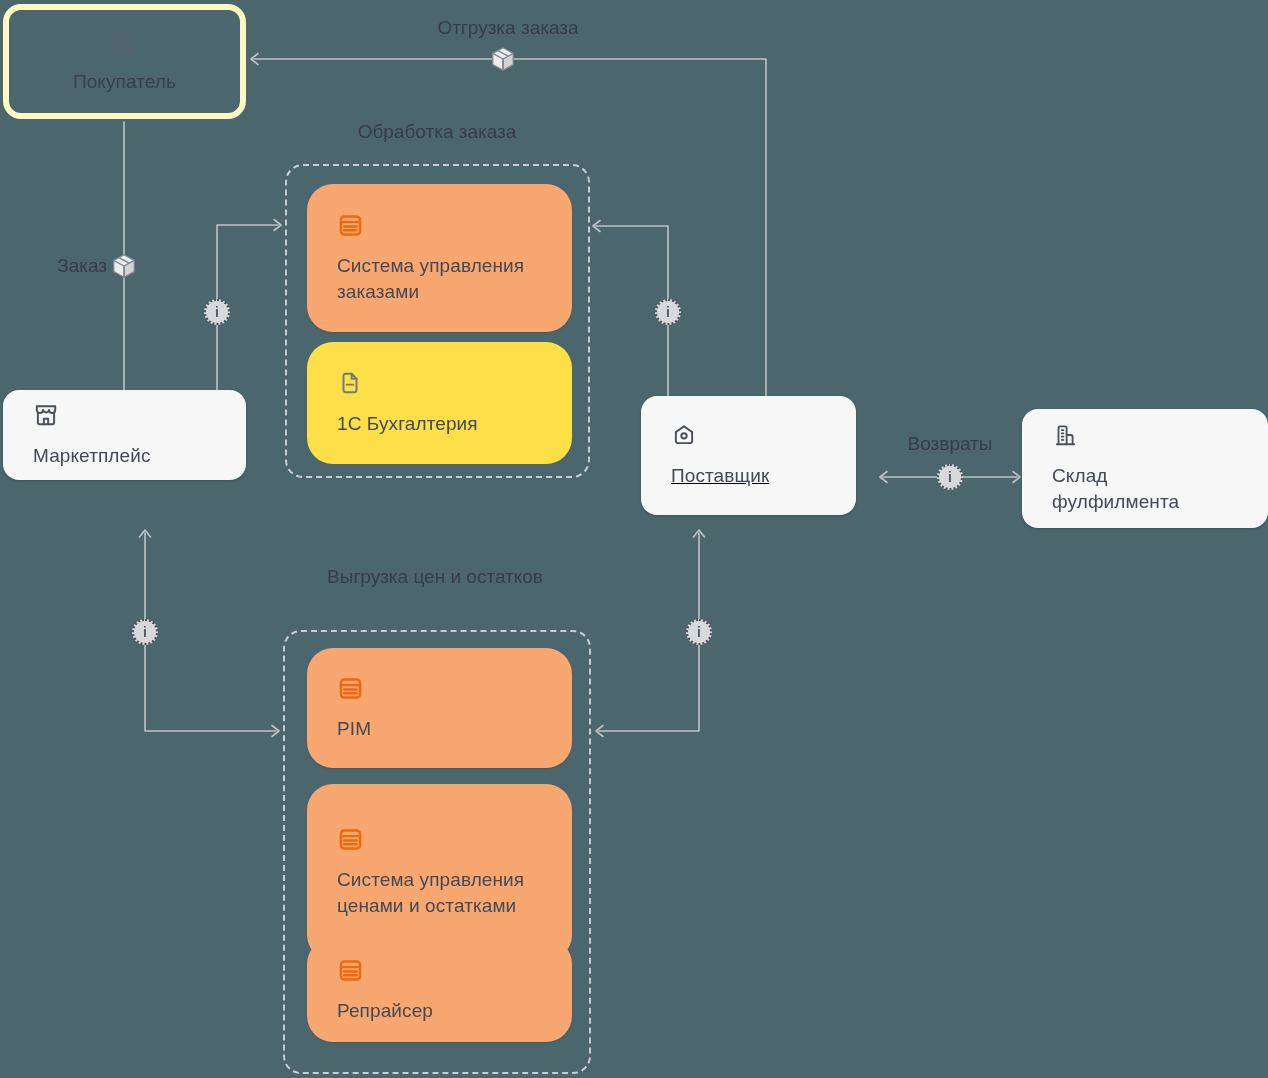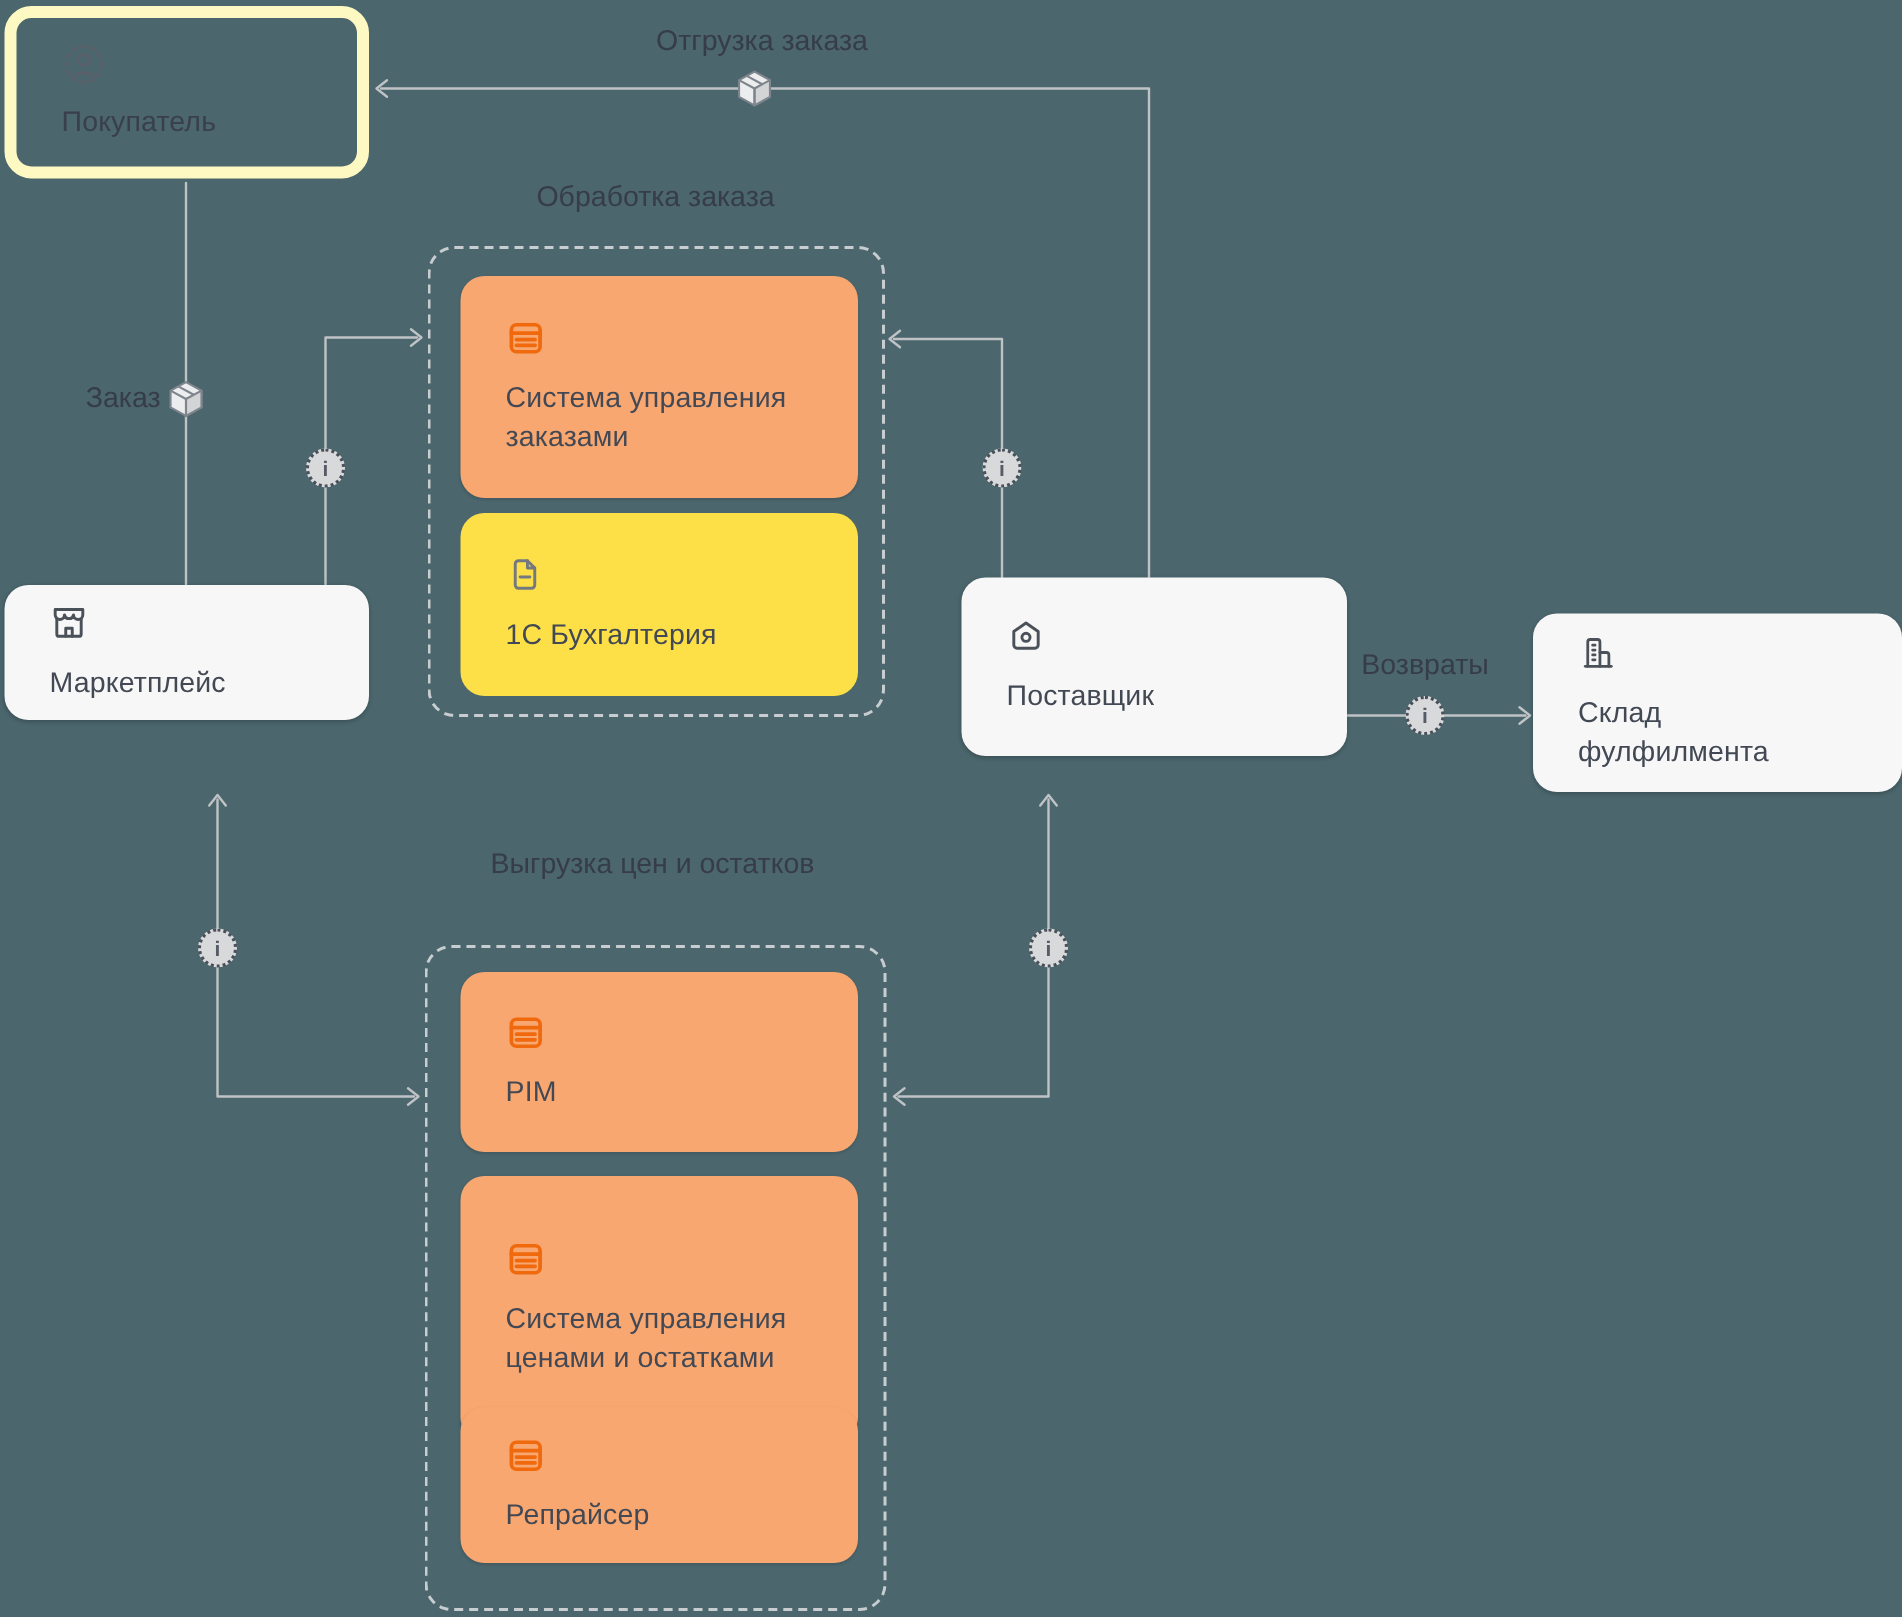--- a/index.html
+++ b/index.html
@@ -14,34 +14,34 @@
   .node{
     position:absolute;box-sizing:border-box;border-radius:16px;
     display:flex;flex-direction:column;justify-content:center;gap:13px;
     padding:24px 30px;
   }
   .node .nlabel{font-size:19px;line-height:26px;color:#434954;letter-spacing:.1px;}
   .node .nicon{display:block;height:28px;}
   .node-white{background:#F7F7F8;box-shadow:0 1px 3px rgba(0,0,0,.22);}
   .node-orange{background:#F9A770;box-shadow:0 1px 2px rgba(0,0,0,.12);}
   .node-gray{background:#fde047;}
-  .node-ghost{background:transparent;border:8px solid #fef9c3;border-radius:18px;}
+  .node-ghost{background:transparent;border:6px solid #fef9c3;border-radius:18px;text-align:center;}
   .node-ghost .nlabel{color:#39404B;font-weight:500;}
 
   .n-buyer{left:3px;top:4px;width:243px;height:115px;}
   .n-marketplace{left:3px;top:390px;width:243px;height:90px;}
-  .n-supplier{left:641px;top:385px;width:257px;height:119px;}
+  .n-supplier{left:641px;top:396px;width:215px;height:119px;text-decoration:underline;}
   .n-fulfillment{left:1022px;top:409px;width:246px;height:119px;}
 
   .group{
     position:absolute;border:2px dashed #C7CDD0;border-radius:18px;box-sizing:border-box;
   }
   .g-top{left:285px;top:164px;width:305px;height:314px;}
   .g-bottom{left:283px;top:630px;width:308px;height:444px;}
-  .g-top .node,.g-bottom .node{border-radius:16px;}
+  .g-top .node,.g-bottom .node{border-radius:26px;}
   .n-oms{left:20px;top:18px;width:265px;height:148px;}
   .n-1c{left:20px;top:176px;width:265px;height:122px;}
   .n-pim{left:22px;top:16px;width:265px;height:120px;}
   .n-prices{left:22px;top:152px;width:265px;height:177px;}
   .n-repricer{left:22px;top:306px;width:265px;height:104px;}
 
   .flabel{
     position:absolute;font-size:19px;line-height:24px;font-weight:400;
     color:#363D48;text-align:center;
   }

